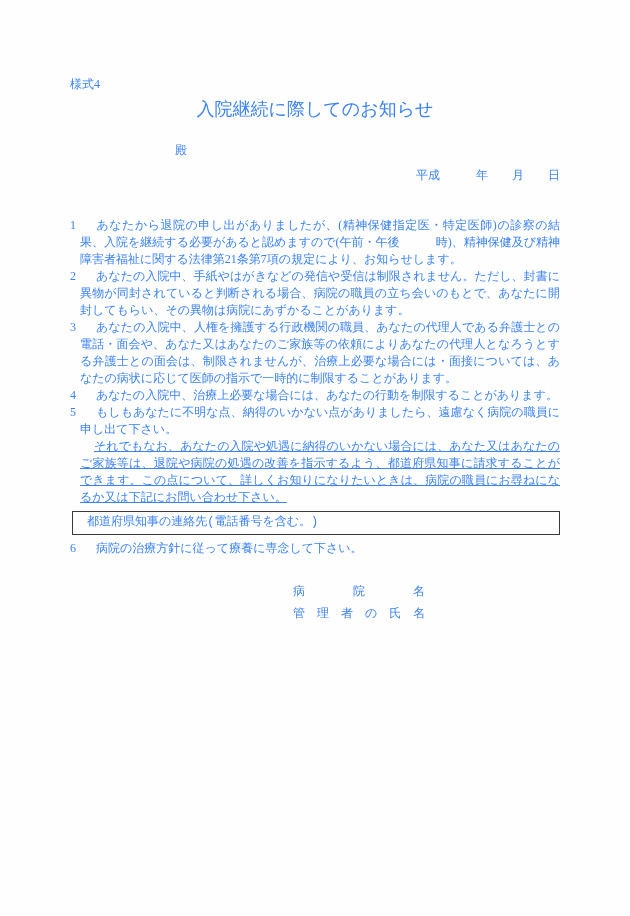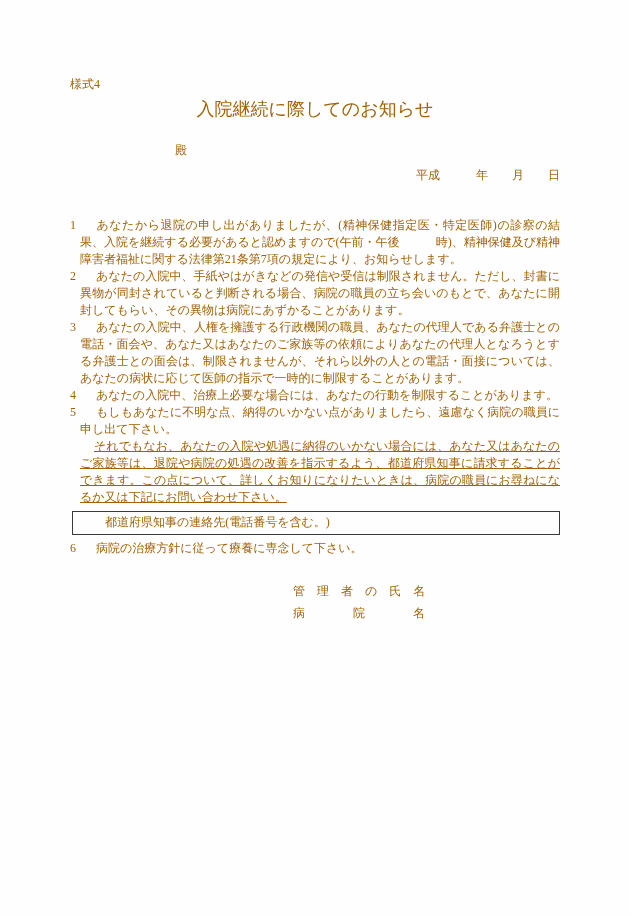--- a/index.html
+++ b/index.html
@@ -6,21 +6,21 @@
     margin: 0;
     padding: 0;
     background: #ffffff;
   }
   .page {
     position: relative;
     width: 630px;
     height: 916px;
     box-sizing: border-box;
     background: #fefefe;
-    color: #a16207;
+    color: #3b82f6;
     font-family: "Liberation Serif", "DejaVu Serif", serif;
     font-size: 12px;
     line-height: 17px;
     padding: 76px 70px 0 70px;
     overflow: hidden;
   }
   .form-number {
     margin-bottom: 8px;
   }
   .title {
@@ -50,21 +50,22 @@
     text-decoration: underline;
   }
   .item-num {
     display: inline-block;
     width: 26px;
     text-indent: 0;
   }
   .contact-box {
     border: 1px solid #3a3a3a;
     margin: 5px 0 5px 2px;
-    padding: 2px 8px 3px 32px;
+    padding: 2px 8px 3px 14px;
+    font-family: Liberation Mono, monospace;
   }
   .signatures {
     margin-top: 24px;
     margin-left: 223px;
   }
   .sig-line {
     line-height: 21.5px;
     white-space: pre;
   }
 </style>
@@ -82,35 +83,35 @@
   </div>
 
   <div class="date-line">平成　　　年　　月　　日</div>
 
   <div class="body-items">
 
     <div class="item"><span class="item-num">1</span><span class="item-text">あなたから退院の申し出がありましたが、(精神保健指定医・特定医師)の診察の結果、入院を継続する必要があると認めますので(午前・午後　　　時)、精神保健及び精神障害者福祉に関する法律第21条第7項の規定により、お知らせします。</span></div>
 
     <div class="item"><span class="item-num">2</span><span class="item-text">あなたの入院中、手紙やはがきなどの発信や受信は制限されません。ただし、封書に異物が同封されていると判断される場合、病院の職員の立ち会いのもとで、あなたに開封してもらい、その異物は病院にあずかることがあります。</span></div>
 
-    <div class="item"><span class="item-num">3</span><span class="item-text">あなたの入院中、人権を擁護する行政機関の職員、あなたの代理人である弁護士との電話・面会や、あなた又はあなたのご家族等の依頼によりあなたの代理人となろうとする弁護士との面会は、制限されませんが、それら以外の人との電話・面接については、あなたの病状に応じて医師の指示で一時的に制限することがあります。</span></div>
+    <div class="item"><span class="item-num">3</span><span class="item-text">あなたの入院中、人権を擁護する行政機関の職員、あなたの代理人である弁護士との電話・面会や、あなた又はあなたのご家族等の依頼によりあなたの代理人となろうとする弁護士との面会は、制限されませんが、治療上必要な場合には・面接については、あなたの病状に応じて医師の指示で一時的に制限することがあります。</span></div>
 
     <div class="item"><span class="item-num">4</span><span class="item-text">あなたの入院中、治療上必要な場合には、あなたの行動を制限することがあります。</span></div>
 
     <div class="item-group">
       <div class="para-first"><span class="item-num">5</span><span class="item-text">もしもあなたに不明な点、納得のいかない点がありましたら、遠慮なく病院の職員に申し出て下さい。</span></div>
       <div class="para-cont">それでもなお、あなたの入院や処遇に納得のいかない場合には、あなた又はあなたのご家族等は、退院や病院の処遇の改善を指示するよう、都道府県知事に請求することができます。この点について、詳しくお知りになりたいときは、病院の職員にお尋ねになるか又は下記にお問い合わせ下さい。</div>
     </div>
 
     <div class="contact-box">
       <span>都道府県知事の連絡先(電話番号を含む。)</span>
     </div>
 
     <div class="item"><span class="item-num">6</span><span class="item-text">病院の治療方針に従って療養に専念して下さい。</span></div>
 
   </div>
 
   <div class="signatures">
+    <div class="sig-line">病　　　　院　　　　名</div>
     <div class="sig-line">管　理　者　の　氏　名</div>
-    <div class="sig-line">病　　　　院　　　　名</div>
   </div>
 
 </div>
 
 </body></html>

